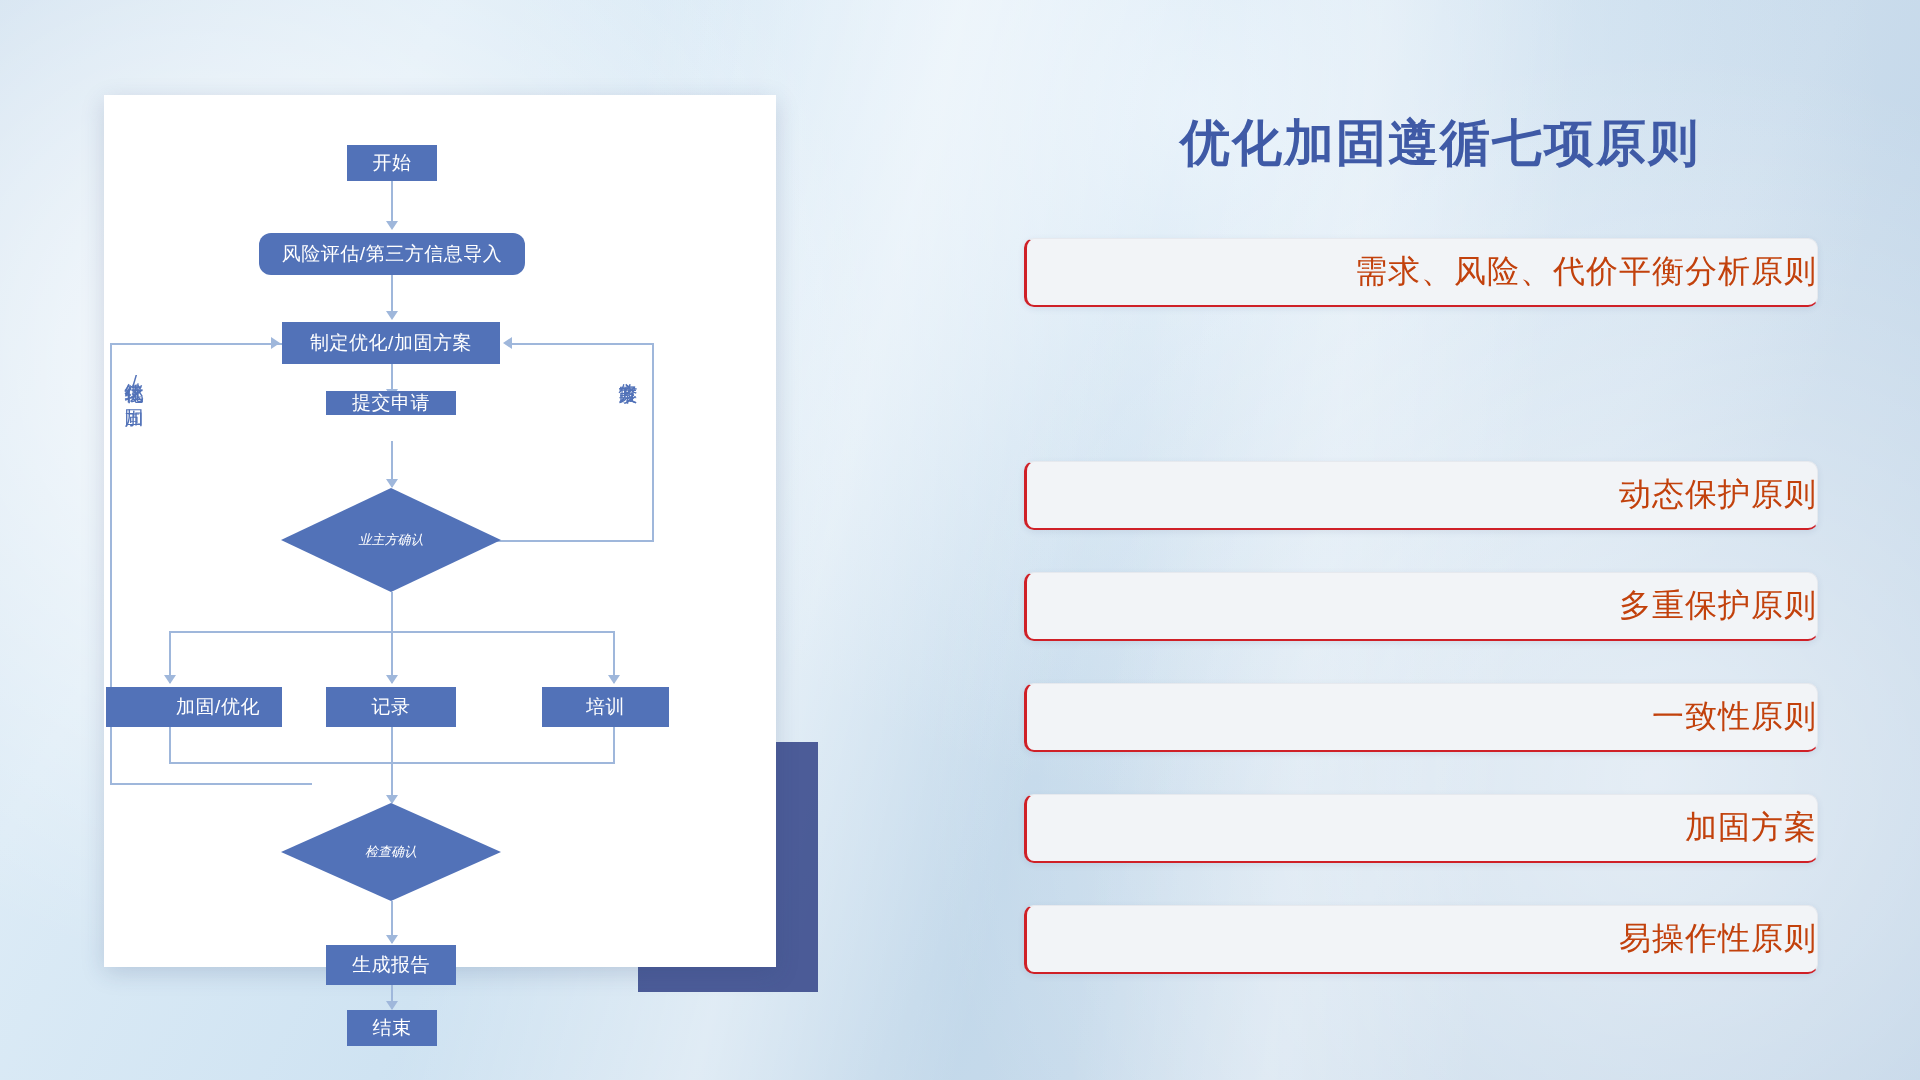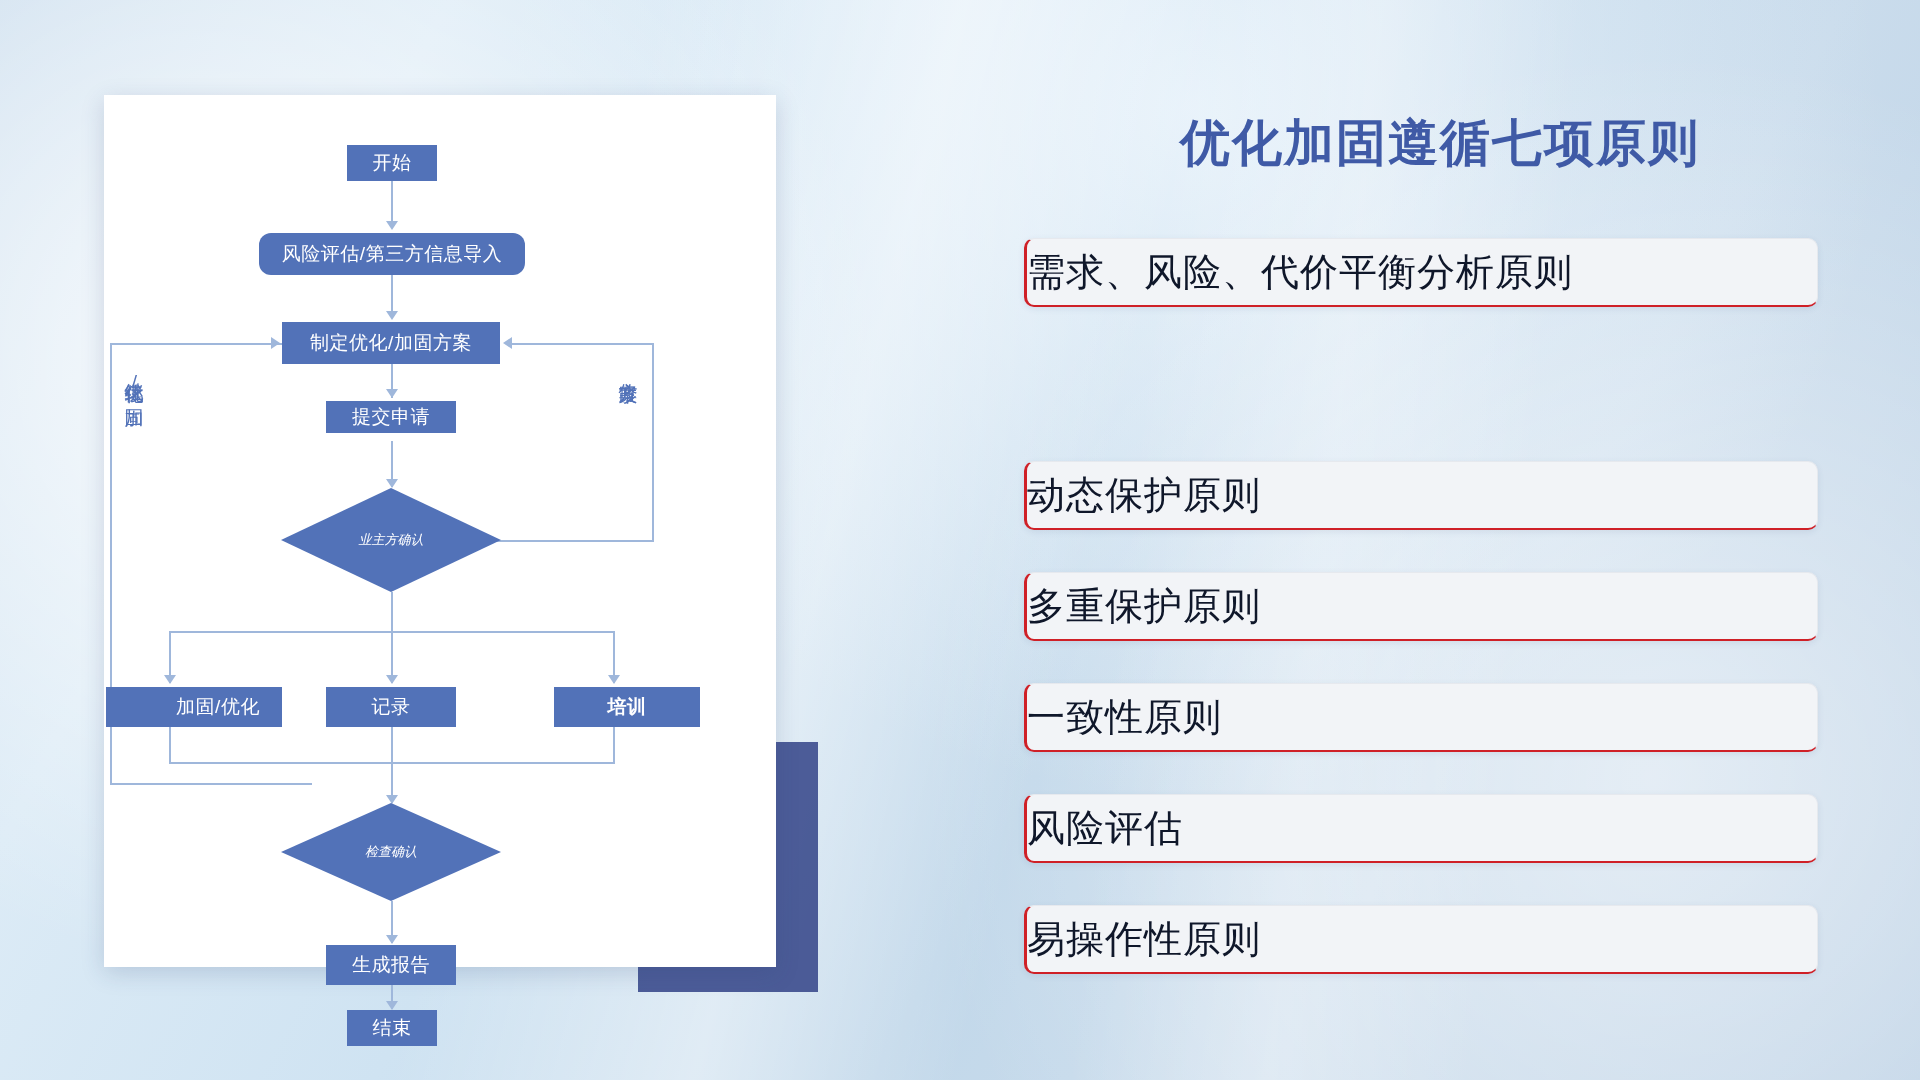--- a/index.html
+++ b/index.html
@@ -133,23 +133,23 @@
     width: 790px;
     height: 66px;
     background: #f2f4f7;
     border-radius: 10px;
     border-left: 3px solid #cf2027;
     border-bottom: 2px solid #cf2027;
     border-top: 1px solid #e6e9ee;
     border-right: 1px solid #e6e9ee;
     display: flex;
     align-items: center;
-    justify-content: flex-start;
-    color: #0f172a;
-    font-size: 38px;
+    justify-content: flex-end;
+    color: #c2410c;
+    font-size: 32px;
     letter-spacing: 1px;
     box-shadow: 0 2px 6px rgba(60,80,130,0.10);
   }
 </style>
 </head>
 <body>
 
 <div id="slide">
 
   <div class="shadow-block"></div>
@@ -177,21 +177,21 @@
     <div class="node" style="left:178px; top:227px; width:218px; height:42px;">
       <span>制定优化/加固方案</span>
     </div>
 
     <div class="arrowhead ar-right" style="left:167px; top:242px;"></div>
     <div class="arrowhead ar-left" style="left:399px; top:242px;"></div>
 
     <div class="line vline" style="left:287px; top:269px; height:34px;"></div>
     <div class="arrowhead ar-down" style="left:282px; top:294px;"></div>
 
-    <div class="node" style="left:222px; top:306px; width:130px; height:32px;">
+    <div class="node" style="left:222px; top:296px; width:130px; height:24px;">
       <span>提交申请</span>
     </div>
     <div class="line vline" style="left:287px; top:346px; height:46px;"></div>
     <div class="arrowhead ar-down" style="left:282px; top:384px;"></div>
 
     <div class="diamond-wrap" style="left:177px; top:393px; width:220px; height:104px;">
       <svg width="220" height="104" viewBox="0 0 220 104">
         <polygon points="110,0 220,52 110,104 0,52" fill="#5272b8"></polygon>
       </svg>
       <div class="diamond-label">
@@ -209,21 +209,21 @@
     <div class="arrowhead ar-down" style="left:504px; top:580px;"></div>
 
     <div class="node" style="left:2px; top:592px; width:128px; height:40px;padding-left:48px;">
       <span>加固/优化</span>
     </div>
 
     <div class="node" style="left:222px; top:592px; width:130px; height:40px;">
       <span>记录</span>
     </div>
 
-    <div class="node" style="left:450px; top:592px; width:146px; height:40px;font-weight:bold;">
+    <div class="node" style="left:438px; top:592px; width:127px; height:40px;">
       <span>培训</span>
     </div>
 
     <div class="line vline" style="left:65px; top:632px; height:36px;"></div>
     <div class="line vline" style="left:509px; top:632px; height:36px;"></div>
     <div class="line hline" style="left:65px; top:667px; width:446px;"></div>
     <div class="line vline" style="left:287px; top:632px; height:76px;"></div>
     <div class="arrowhead ar-down" style="left:282px; top:700px;"></div>
 
     <div class="diamond-wrap" style="left:177px; top:708px; width:220px; height:98px;">
@@ -260,19 +260,19 @@
   <div class="pill" style="top:461px;">
     <span>动态保护原则</span>
   </div>
   <div class="pill" style="top:572px;">
     <span>多重保护原则</span>
   </div>
   <div class="pill" style="top:683px;">
     <span>一致性原则</span>
   </div>
   <div class="pill" style="top:794px;">
-    <span>风险评估</span>
+    <span>加固方案</span>
   </div>
   <div class="pill" style="top:905px;">
     <span>易操作性原则</span>
   </div>
 
 </div>
 
 </body></html>

